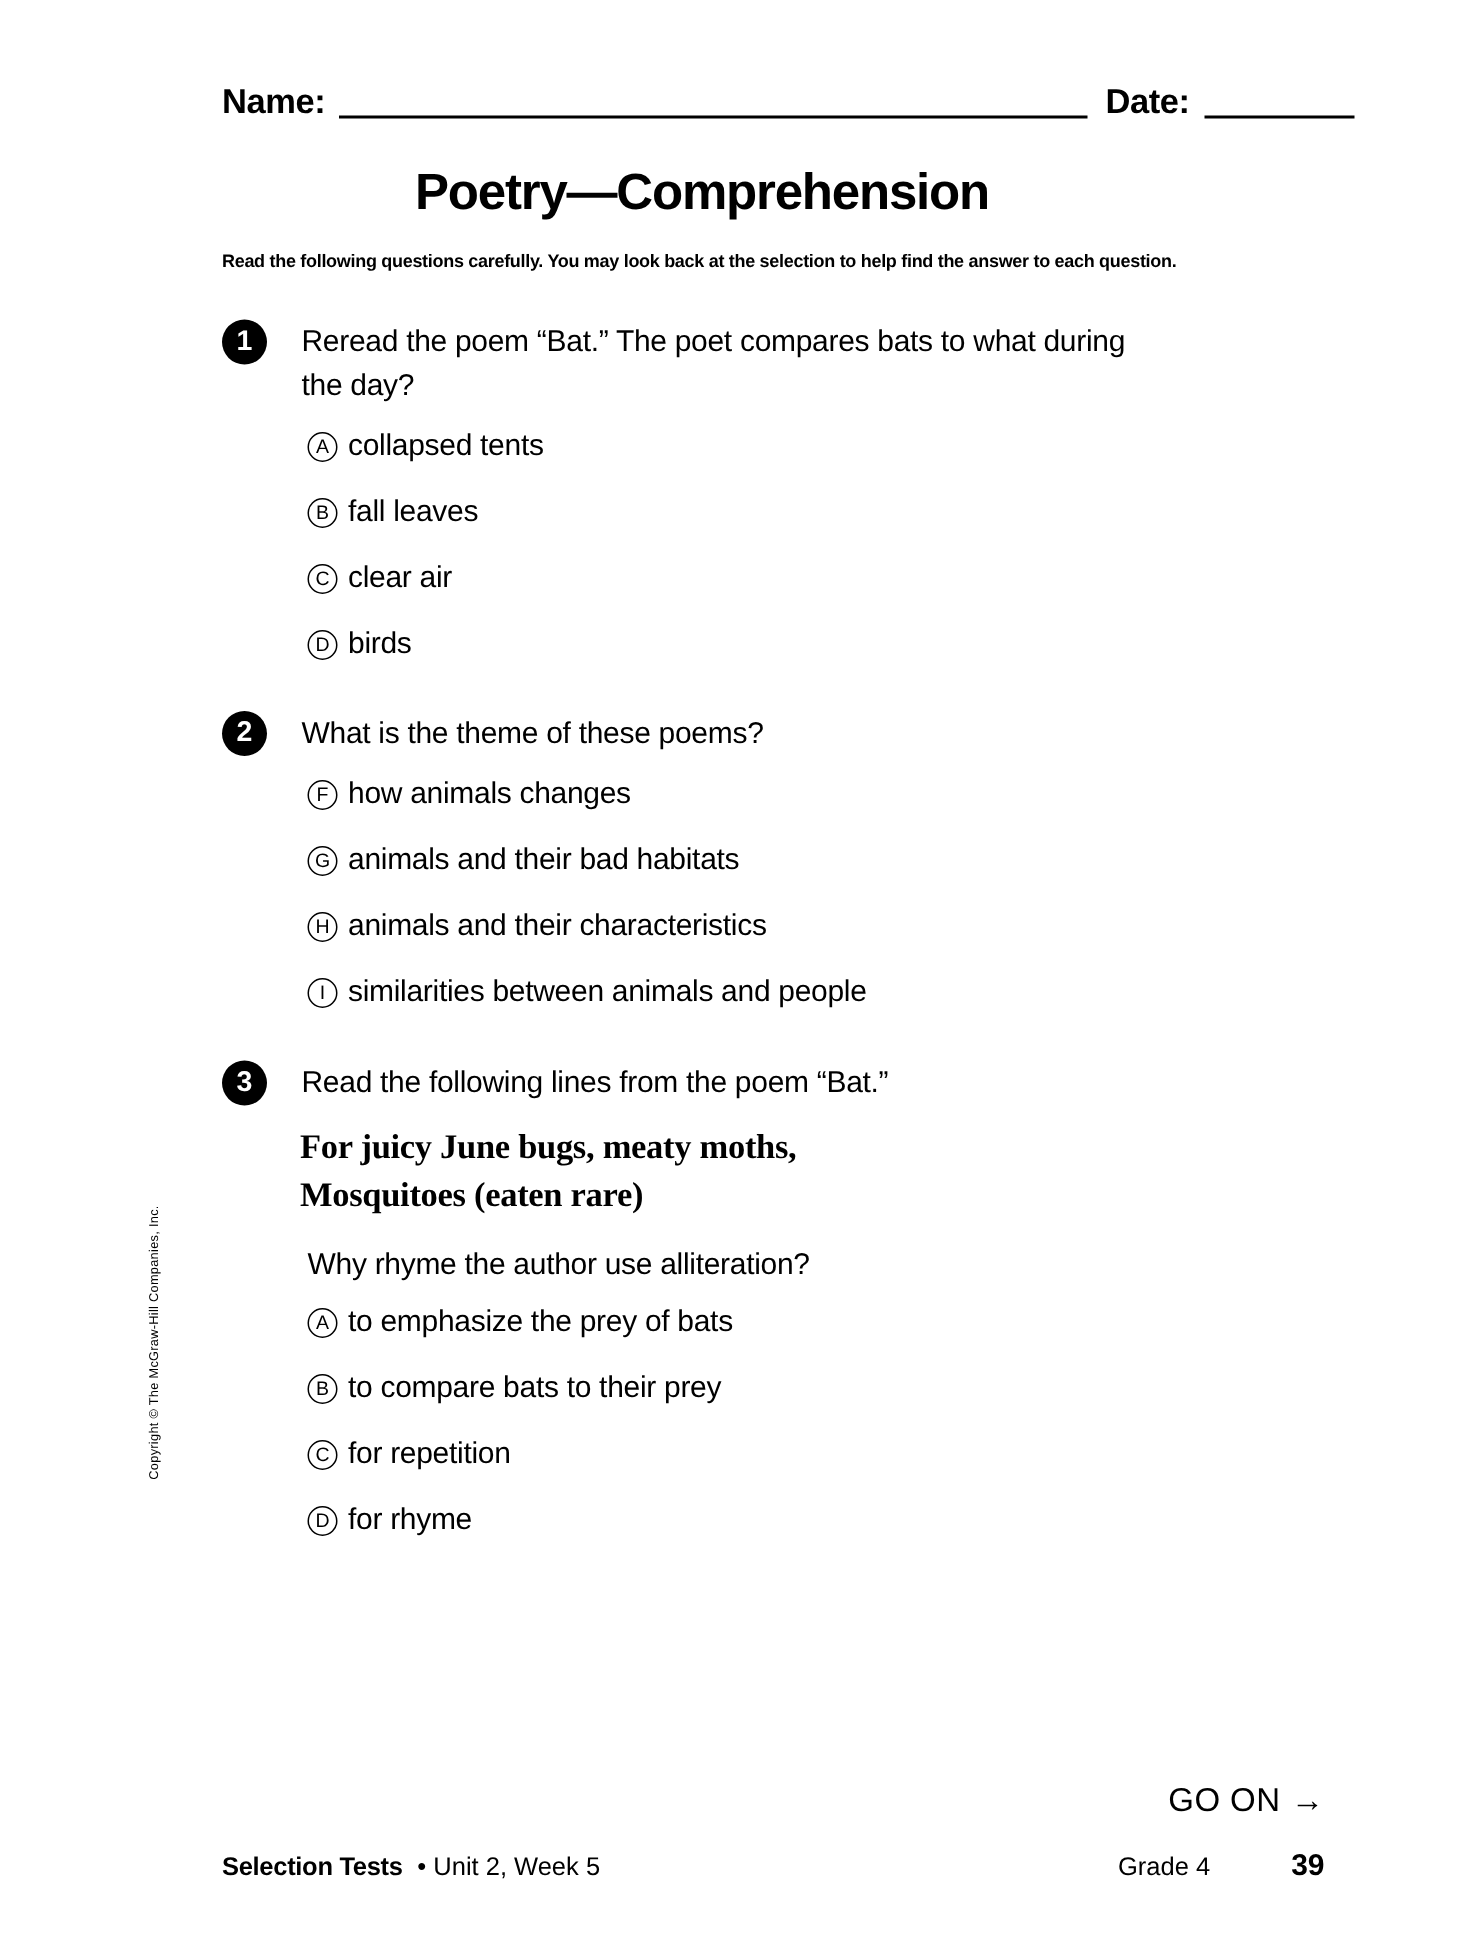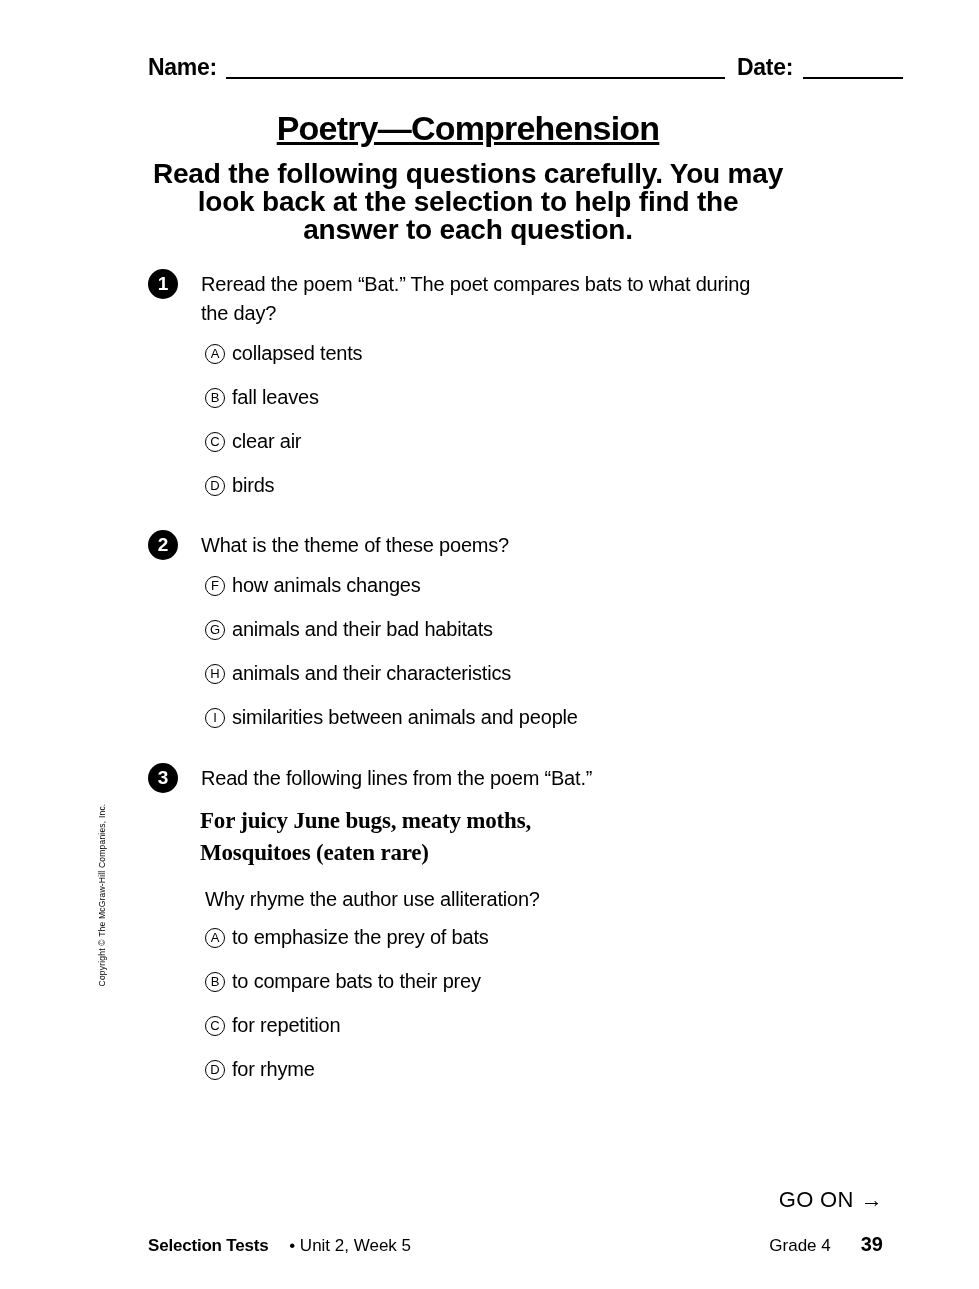--- a/index.html
+++ b/index.html
@@ -37,32 +37,30 @@
   .date-line { width: 100px; margin: 0 0 2px 10px; }
 
   
   .title {
     margin: 28px 0 0 0;
     width: 640px;
     text-align: center;
     font-size: 34px;
     font-weight: bold;
     letter-spacing: -0.8px;
-    text-decoration: underline;
   }
 
   
   .instructions {
     margin: 12px 0 0 0;
     width: 640px;
-    font-size: 28px;
+    font-size: 12px;
     font-weight: bold;
     line-height: 28px;
     letter-spacing: -0.2px;
-    text-align: center;
   }
 
   
   .question { margin-top: 26px; }
   .question.q2 { margin-top: 34px; }
   .question.q3 { margin-top: 35px; }
   .q-head { display: flex; align-items: flex-start; }
   .q-num {
     flex: 0 0 auto;
     width: 30px; height: 30px;
@@ -143,22 +141,22 @@
     position: absolute;
     left: 148px;
     right: 76px;
     bottom: 33px;
     display: flex;
     justify-content: space-between;
     align-items: baseline;
     font-size: 17px;
   }
   .footer-left .series { font-weight: bold; letter-spacing: -0.2px; }
-  .footer-left .series-detail { margin-left: 16px; }
-  .footer-right { display: flex; align-items: baseline; }
+  .footer-left .series-detail { margin-left: 5px; }
+  .footer-right { display: flex; align-items: baseline; gap: 24px; }
   .footer-right .grade { font-size: 17px; }
   .footer-right .page-number { font-size: 20px; font-weight: bold; margin-left: 30px; }
 </style>
 </head>
 <body>
 
 <div class="page">
 
   <div class="content">
 

